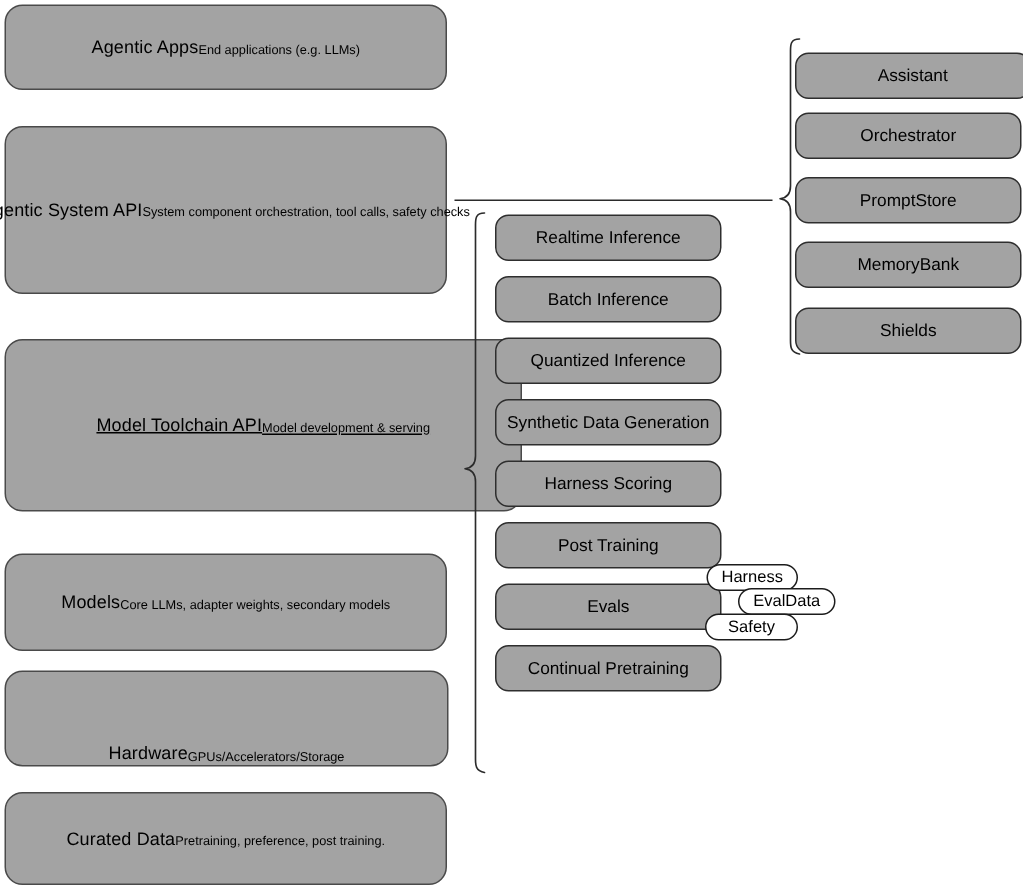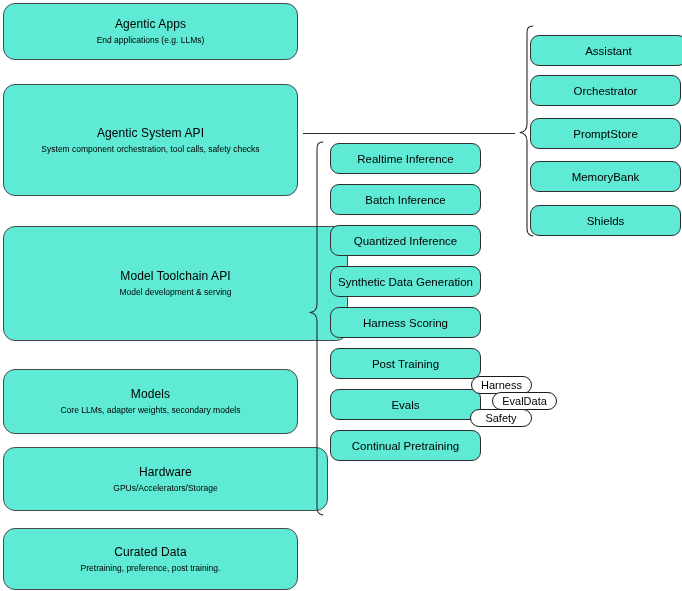--- a/index.html
+++ b/index.html
@@ -9,24 +9,24 @@
     font-family:"Liberation Sans","DejaVu Sans",sans-serif;
     color:#000000;
     -webkit-font-smoothing:antialiased;
   }
   #stage{position:absolute;left:0;top:0;width:682px;height:591px;}
 
   
   .box{
     position:absolute;
     box-sizing:border-box;
-    background:#5eead4;
+    background:#a3a3a3;
     border:1px solid #3a3a3a;
     display:flex;
-    flex-direction:column;
+    flex-direction:row;
     align-items:center;
     justify-content:center;
     text-align:center;
   }
   .layer{
     border-radius:12px;
     border:1px solid #4a4a4a;
   }
   .layer .t{
     font-size:12px;
@@ -92,31 +92,31 @@
   <div class="box layer" style="left:3px;top:3px;width:295px;height:57px;">
     <div class="t">Agentic Apps</div>
     <div class="s">End applications (e.g. LLMs)</div>
   </div>
 
   <div class="box layer" style="left:3px;top:84px;width:295px;height:112px;">
     <div class="t">Agentic System API</div>
     <div class="s">System component orchestration, tool calls, safety checks</div>
   </div>
 
-  <div class="box layer" style="left:3px;top:226px;width:345px;height:115px;">
+  <div class="box layer" style="left:3px;top:226px;width:345px;height:115px;text-decoration:underline;">
     <div class="t">Model Toolchain API</div>
     <div class="s">Model development &amp; serving</div>
   </div>
 
   <div class="box layer" style="left:3px;top:369px;width:295px;height:65px;">
     <div class="t">Models</div>
     <div class="s">Core LLMs, adapter weights, secondary models</div>
   </div>
 
-  <div class="box layer" style="left:3px;top:447px;width:325px;height:64px;">
+  <div class="box layer" style="left:3px;top:447px;width:296px;height:64px;align-items:flex-end;">
     <div class="t">Hardware</div>
     <div class="s">GPUs/Accelerators/Storage</div>
   </div>
 
   <div class="box layer" style="left:3px;top:528px;width:295px;height:62px;">
     <div class="t">Curated Data</div>
     <div class="s">Pretraining, preference, post training.</div>
   </div>
 
   <div class="hline" style="left:303px;top:133px;width:212px;"></div>

